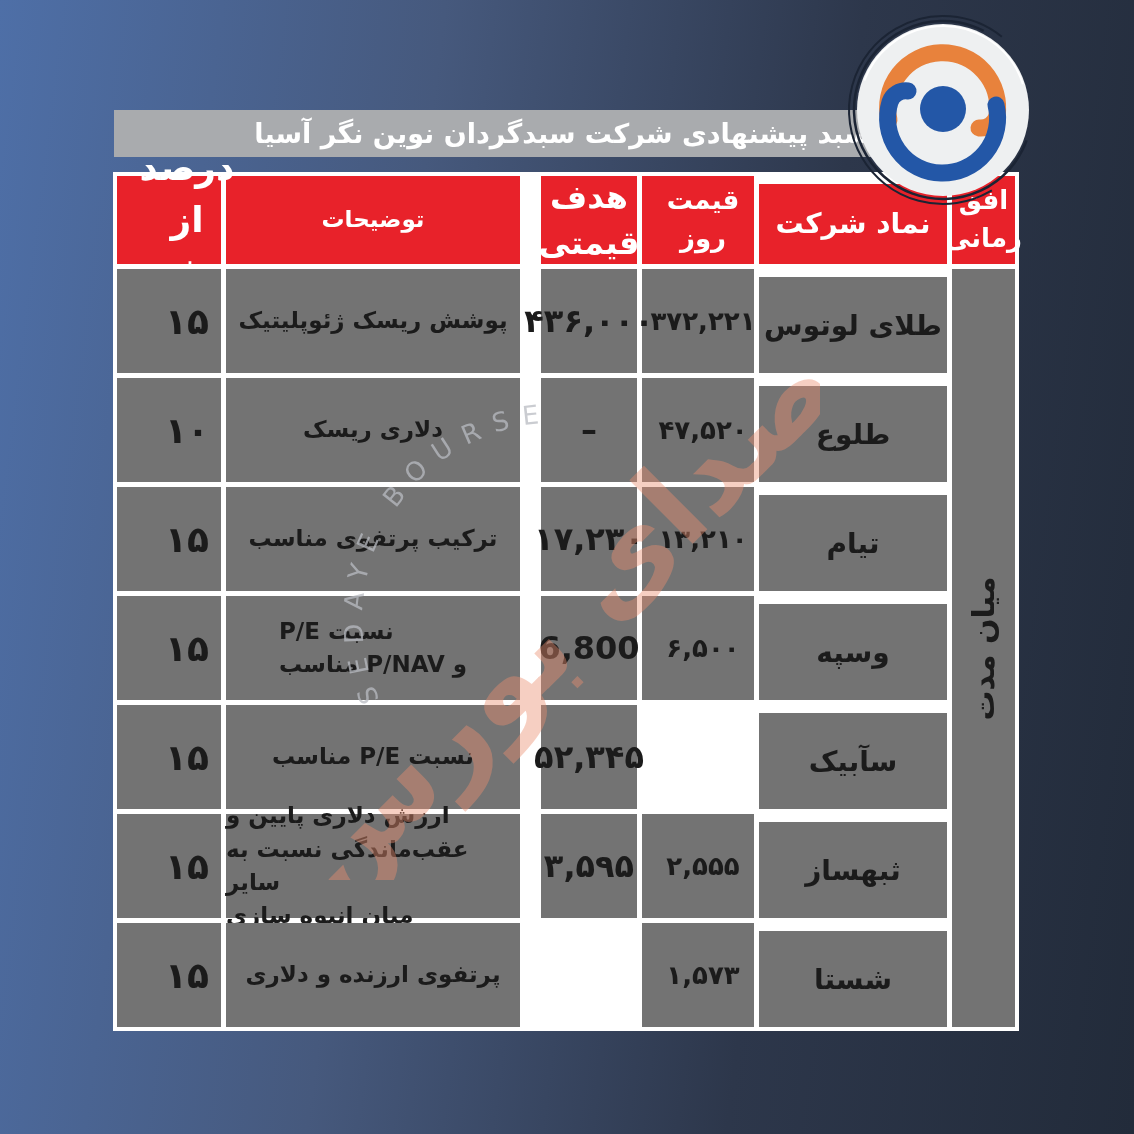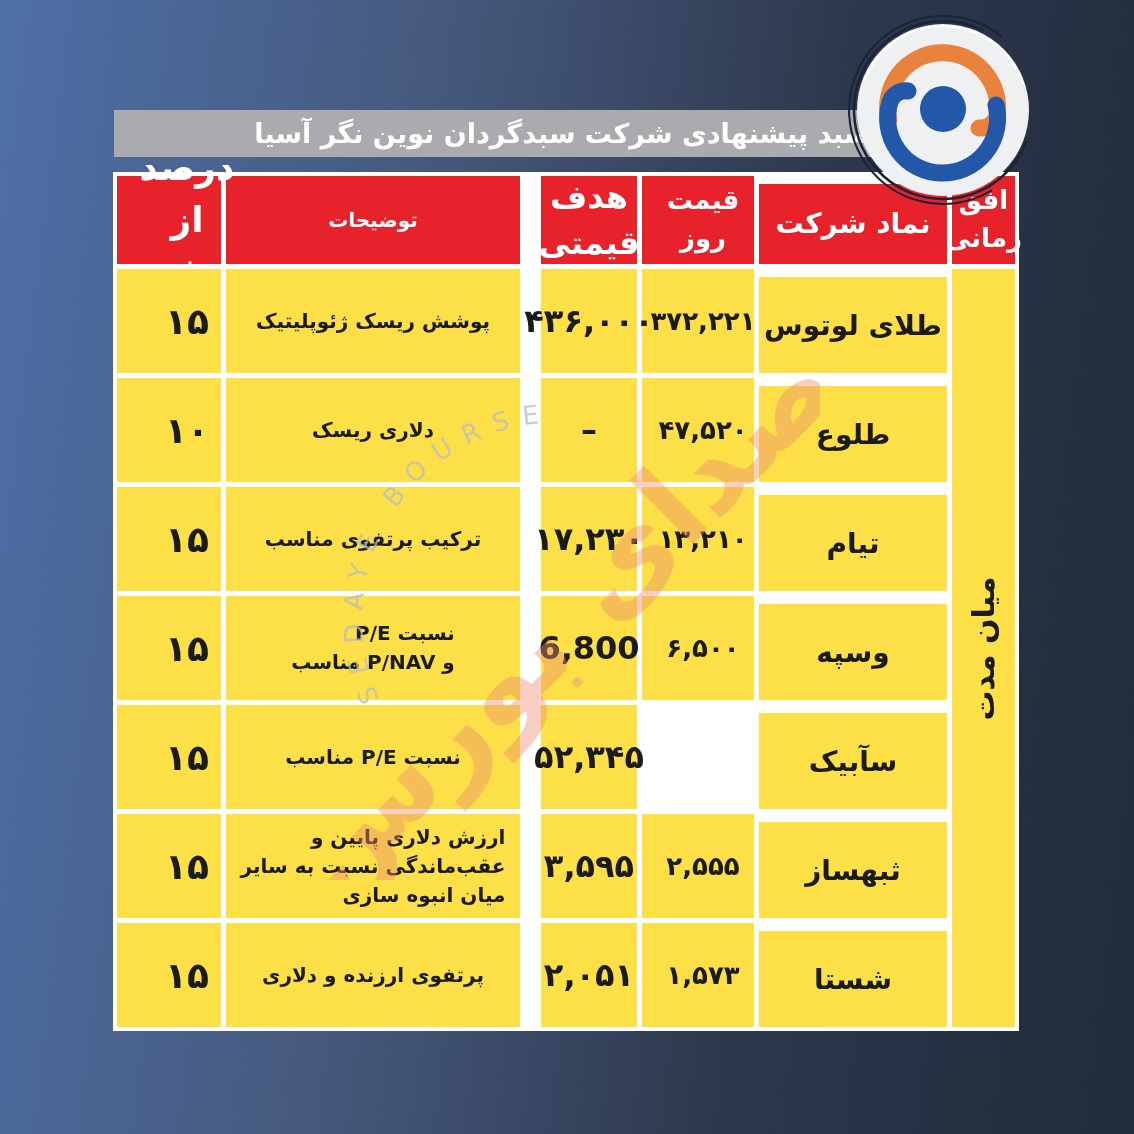--- a/index.html
+++ b/index.html
@@ -42,31 +42,31 @@
     z-index:2;
   }
   .hcell {
     background:#e8222a;
     color:#ffffff;
     display:flex; align-items:center; justify-content:center; text-align:center;
     font-size:26px; font-weight:bold;
     white-space:pre-line; line-height:1.45;
   }
   .cell {
-    background:#fde047;
+    background:#737373;
     color:#1b1b1b;
-    display:flex; align-items:center; justify-content:center; text-align:right;
+    display:flex; align-items:center; justify-content:center; text-align:left;
     font-weight:bold;
     white-space:pre-line;
   }
   .c-horizon { grid-column:1; }
   .c-sym     { grid-column:2; font-size:28px;margin-top:8px; }
   .c-day     { grid-column:3; font-size:26px;padding-left:10px; }
   .c-tgt     { grid-column:4; font-size:32px;margin-left:16px; }
-  .c-note    { grid-column:5; font-size:20px; line-height:1.45; }
+  .c-note    { grid-column:5; font-size:23px; line-height:1.45; }
   .c-pct     { grid-column:6; font-size:36px;padding-left:36px; }
   .row1{grid-row:2}.row2{grid-row:3}.row3{grid-row:4}.row4{grid-row:5}
   .row5{grid-row:6}.row6{grid-row:7}.row7{grid-row:8}
   .h-row{grid-row:1}
   .horizon-body { grid-row:2 / span 7; }
   .horizon-body .vtext {
     transform:rotate(-90deg);
     white-space:nowrap;
     font-size:30px; font-weight:bold; color:#1b1b1b;
   }
@@ -149,21 +149,20 @@
     <div class="cell c-sym  row6">ثبهساز</div>
     <div class="cell c-day  row6">۲,۵۵۵</div>
     <div class="cell c-tgt  row6">۳,۵۹۵</div>
     <div class="cell c-note row6">ارزش دلاری پایین و
 عقب‌ماندگی نسبت به سایر
 میان انبوه سازی</div>
     <div class="cell c-pct  row6">۱۵</div>
 
     <div class="cell c-sym  row7">شستا</div>
     <div class="cell c-day  row7">۱,۵۷۳</div>
-    <div class="cell c-tgt  row7">۲,۰۵۱</div>
     <div class="cell c-note row7">پرتفوی ارزنده و دلاری</div>
     <div class="cell c-pct  row7">۱۵</div>
 
   </div>
 
   <div class="logo">
     <svg width="200" height="200" viewBox="0 0 200 200">
 
       <circle cx="100" cy="100" r="86" fill="#eef0f1"></circle>
 

